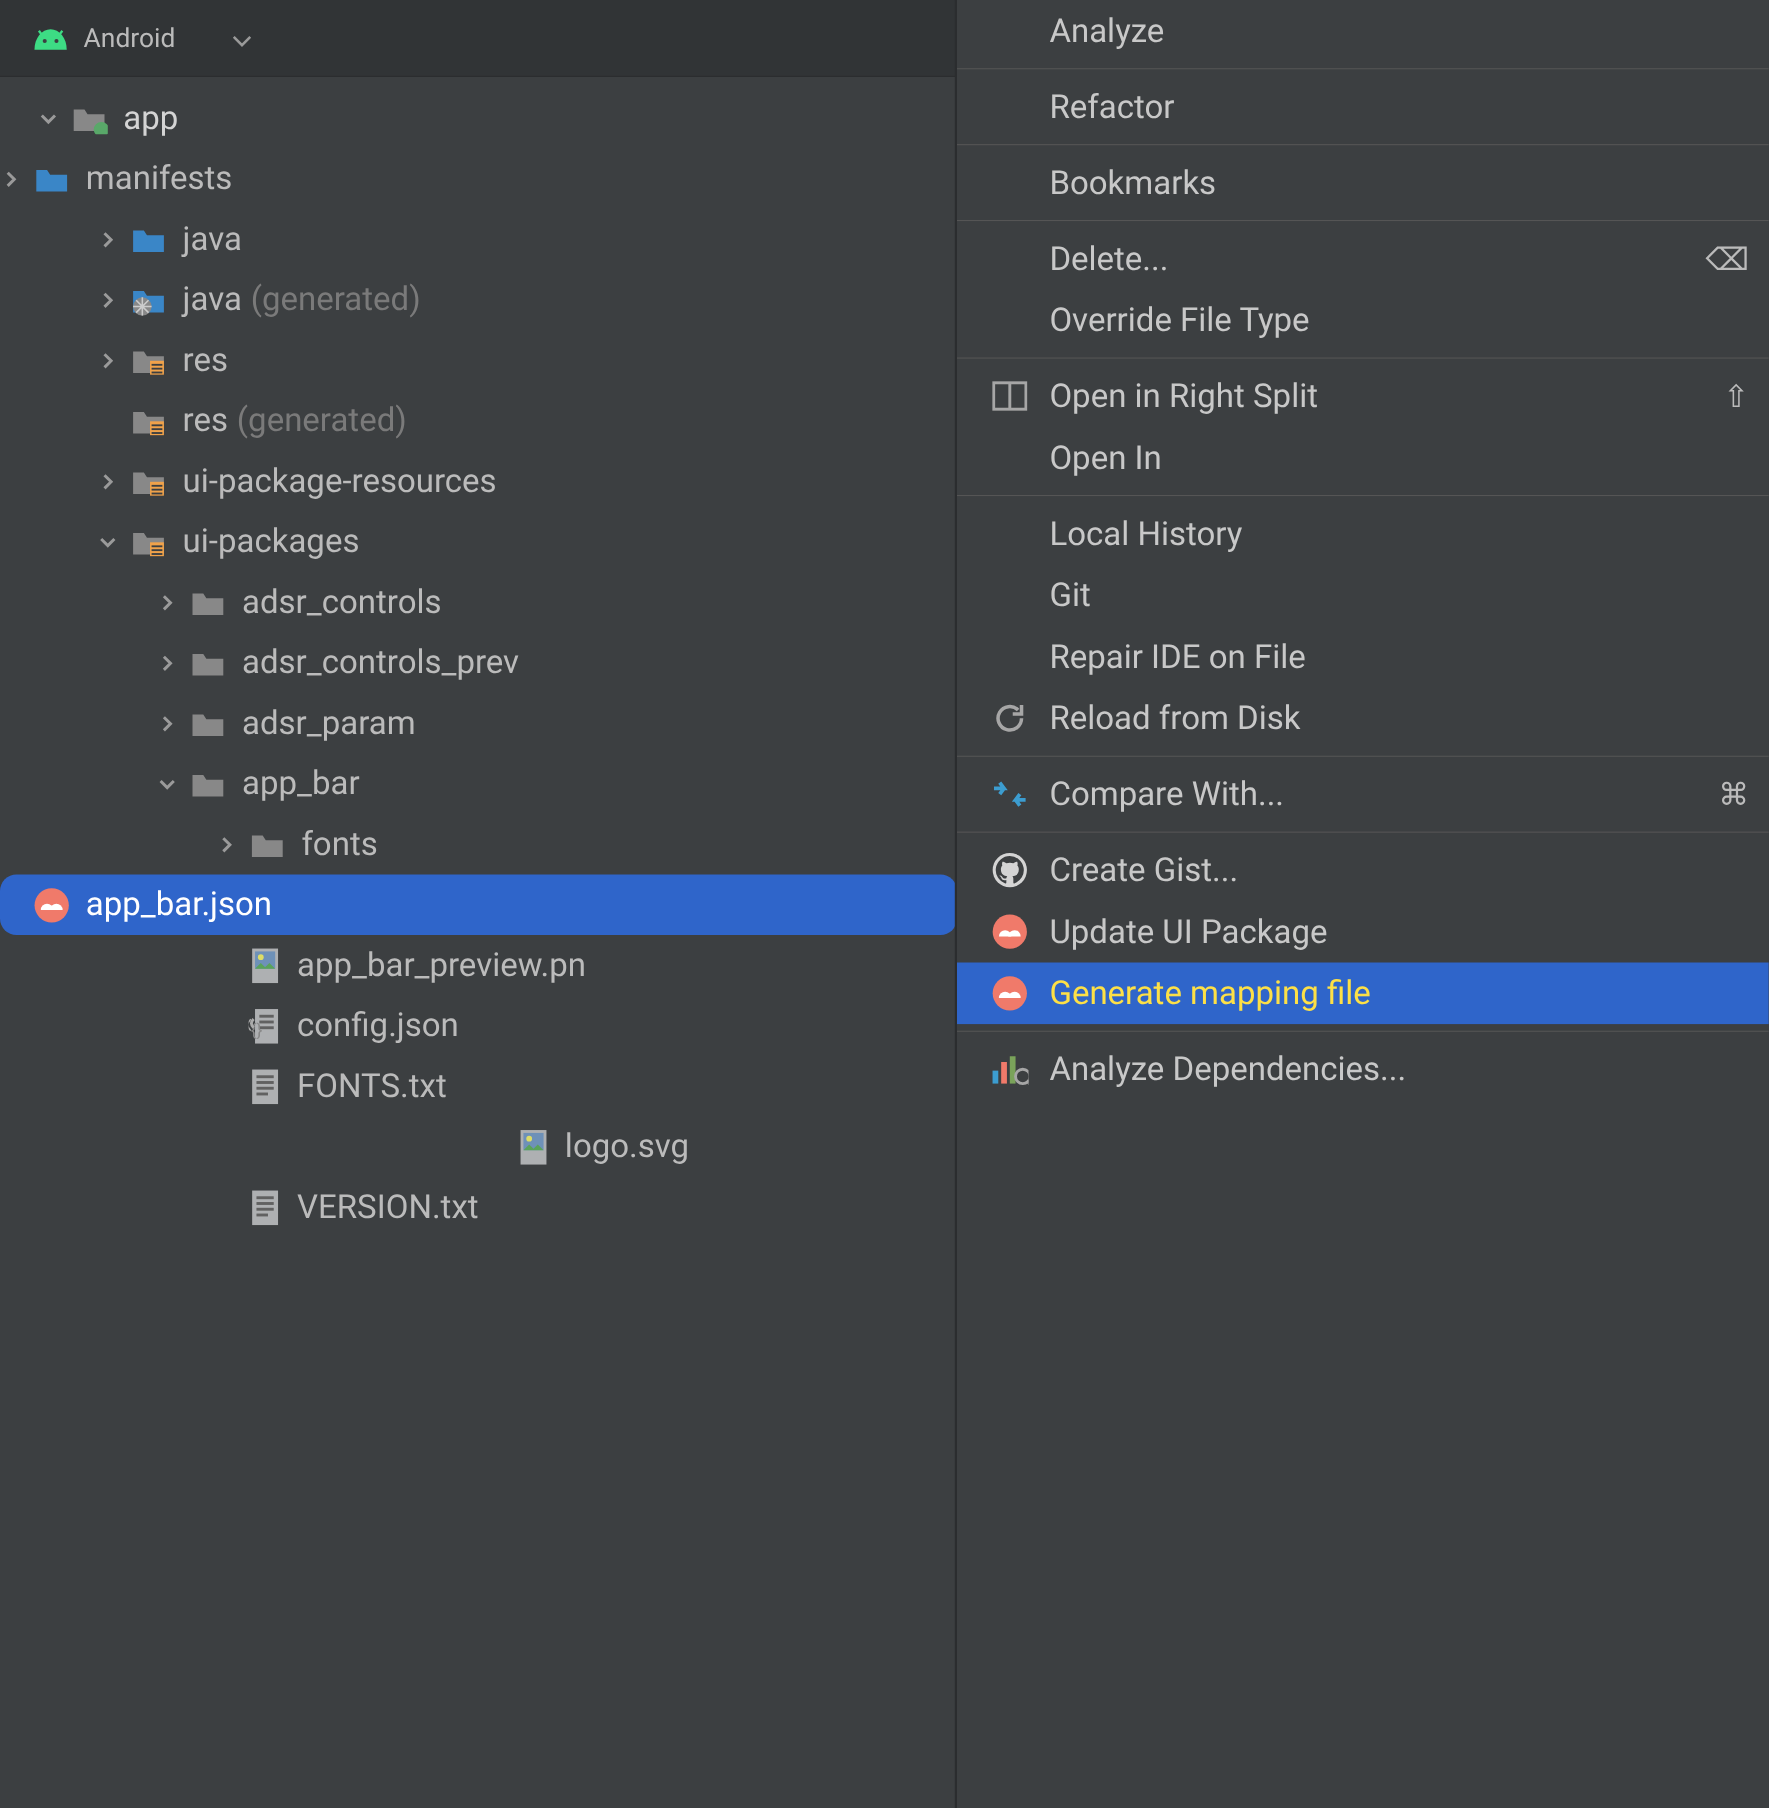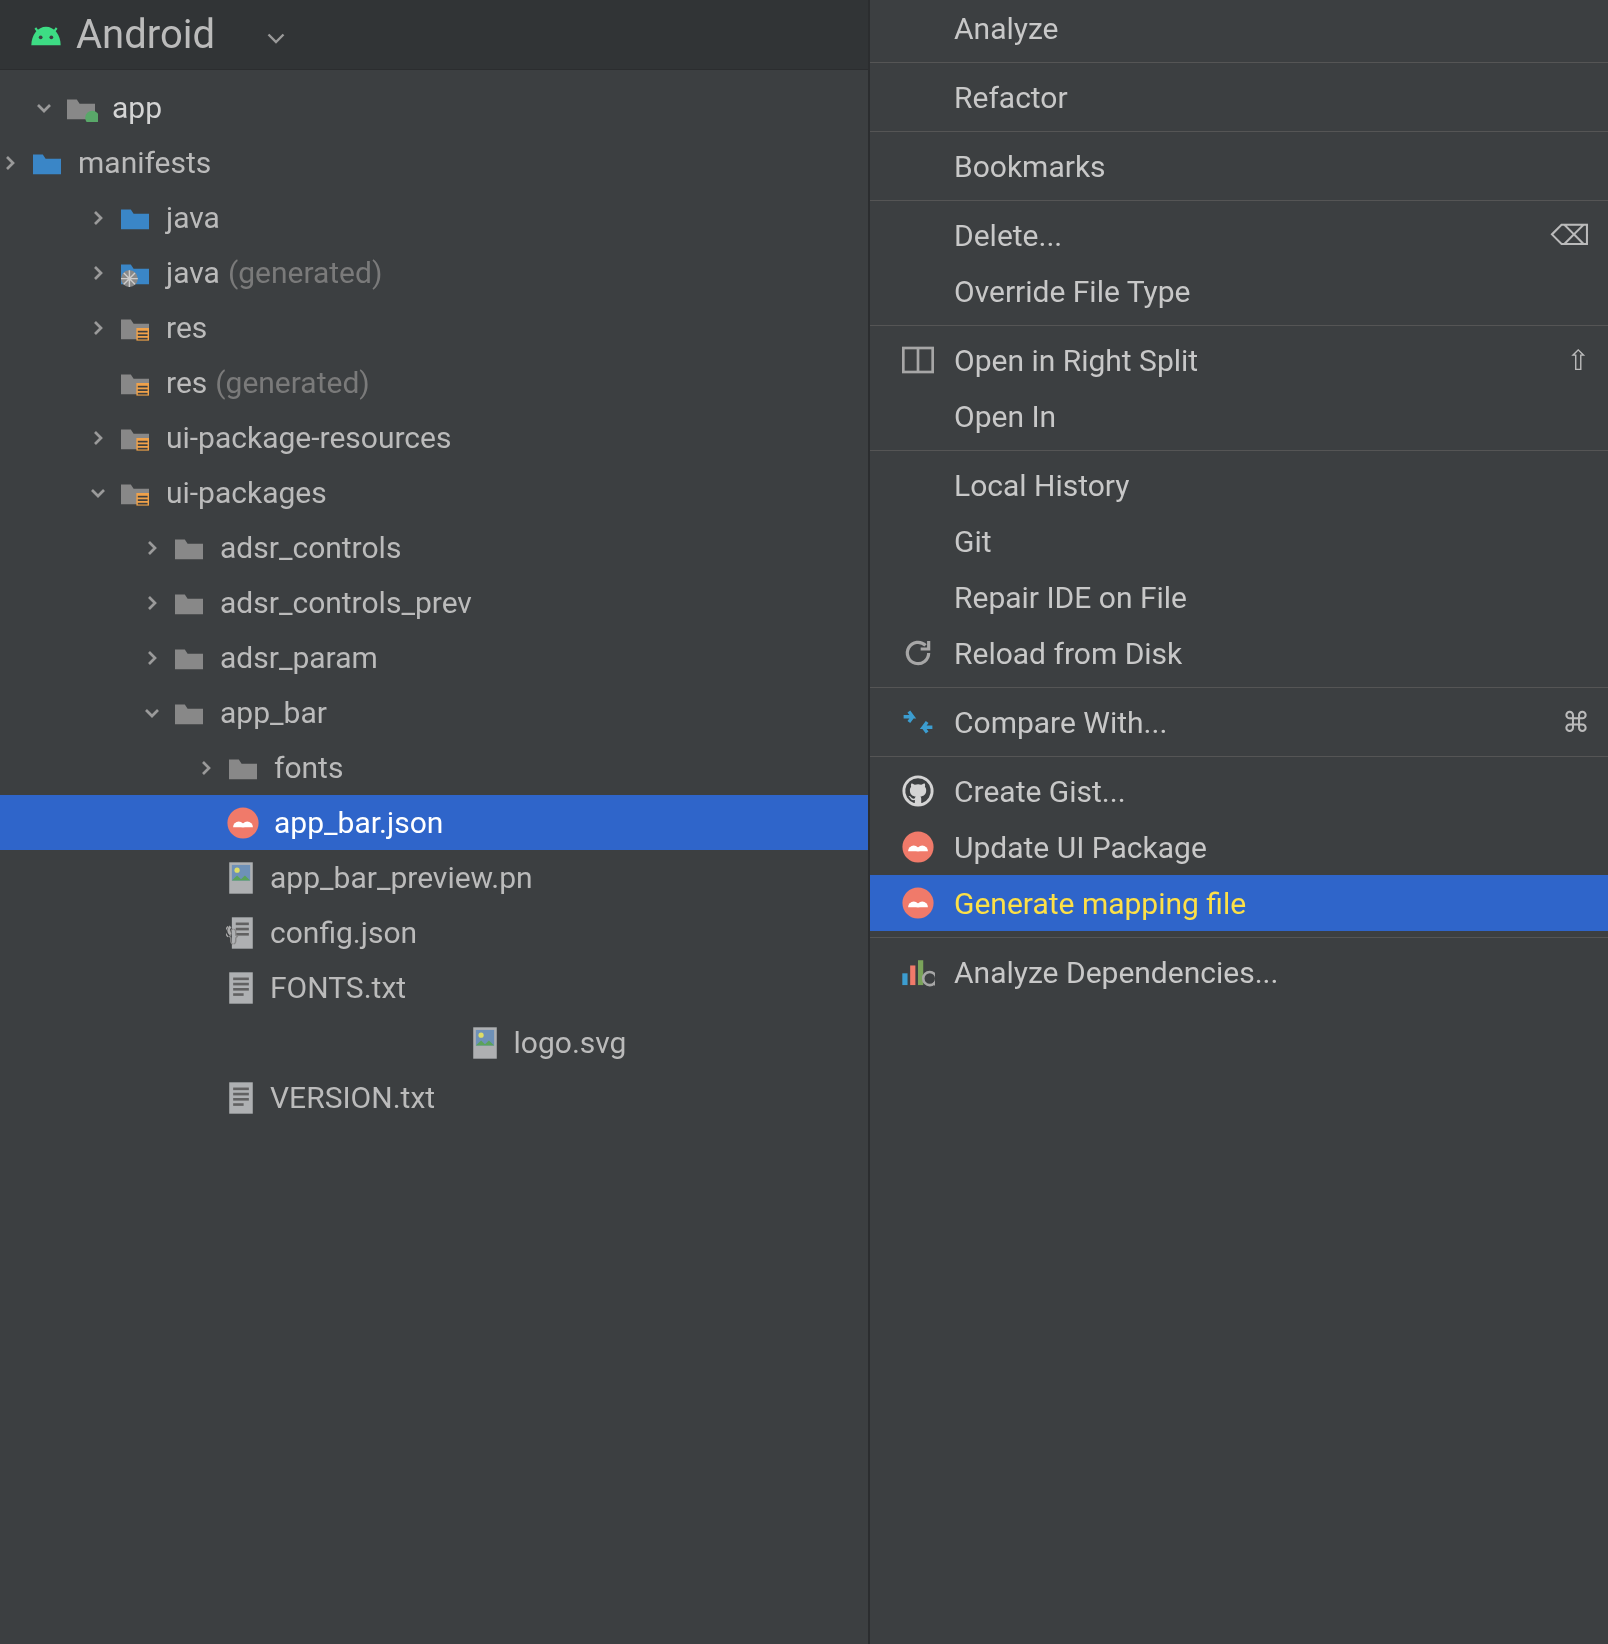--- a/index.html
+++ b/index.html
@@ -34,21 +34,21 @@
     border-bottom: 1px solid #2b2d2f;
   }
   .android-robot {
     width: 30px;
     height: 30px;
     position: relative;
     top: 2px;
   }
   .panel-title {
     color: #bbbbbb;
-    font-size: 40px;
+    font-size: 24px;
   }
   .dropdown-arrow {
     margin-left: 36px;
   }
 
   .tree { padding-top: 10px; }
   .tree-row {
     display: flex;
     align-items: center;
     height: 55px;
@@ -333,21 +333,21 @@
               <path d="M4 2 L8 6 L4 10" stroke="#9a9a9a" stroke-width="1.8" fill="none"></path>
             </svg>
           </span>
           <span class="node-icon">
             <svg width="34" height="28" viewBox="0 0 24 20">
         <path d="M2 4h7l2 3h11v11H2z" fill="#888888"></path>
       </svg>
           </span>
           <span class="node-label">fonts</span>
         </div>
-        <div class="tree-row selected" style="padding-left: 196px;">
+        <div class="tree-row selected" style=" border-radius: 15px;">
           <span class="chev none"></span>
           <span class="node-icon">
             <svg width="34" height="34" viewBox="0 0 24 24">
         <circle cx="12" cy="12" r="11" fill="#f07a6a"></circle>
         <path d="M5 15 a4 4 0 0 1 8 0" fill="#fff"></path>
         <path d="M11 15 a4 4 0 0 1 8 0" fill="#fff"></path>
       </svg>
           </span>
           <span class="node-label">app_bar.json</span>
         </div>

